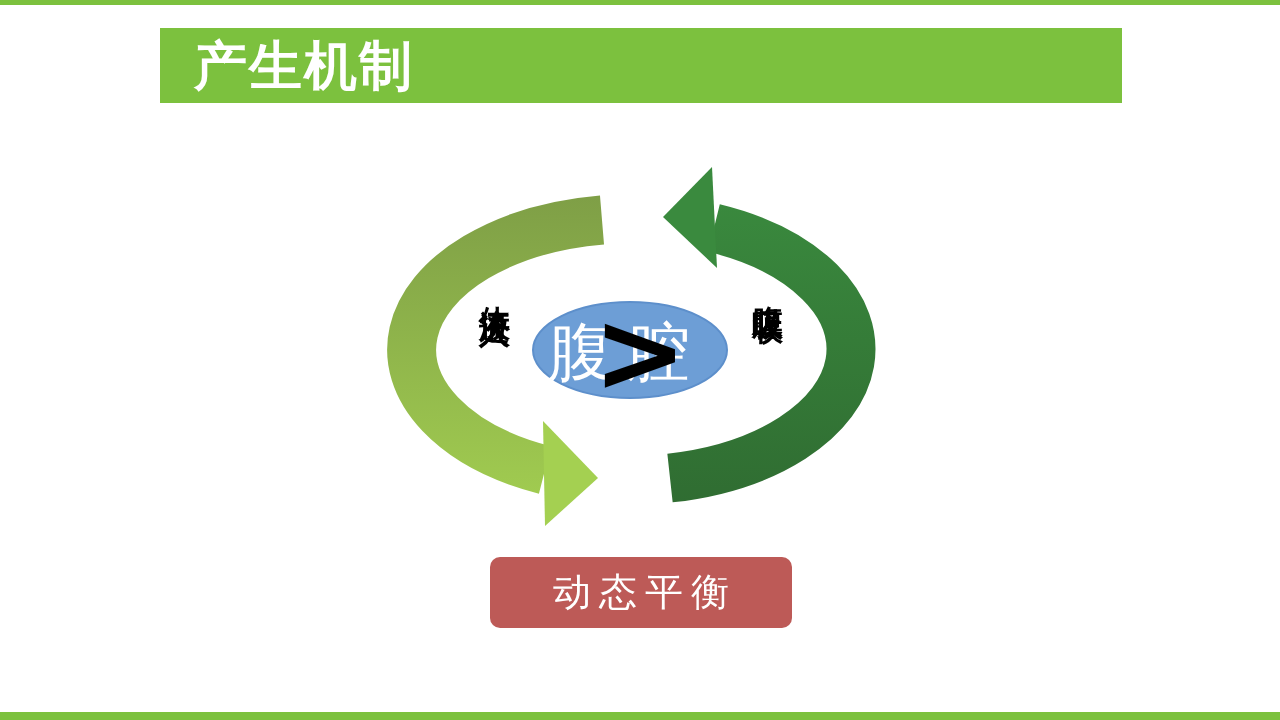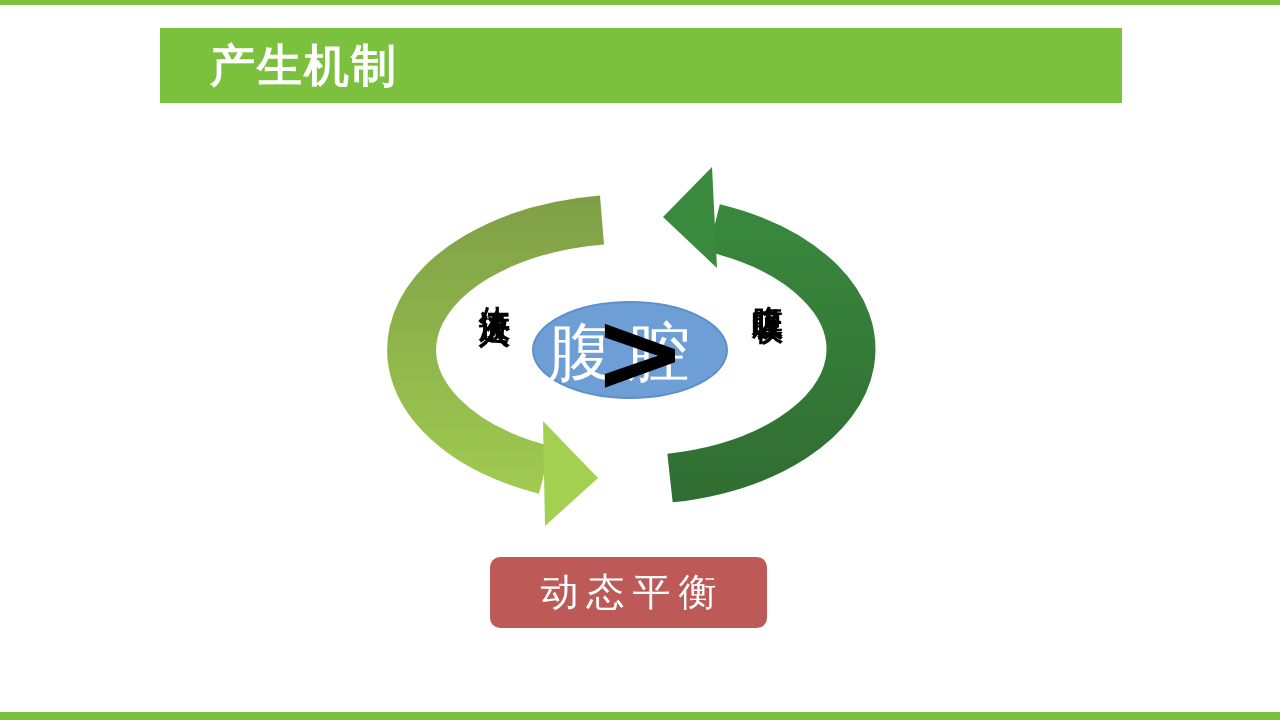--- a/index.html
+++ b/index.html
@@ -10,37 +10,37 @@
   }
   .accent-strip { position:absolute; left:0; width:1280px; background:#7CC13E; }
   .accent-top { top:0; height:5px; }
   .accent-bottom { top:712px; height:8px; }
 
   .title-bar {
     position:absolute; left:160px; top:28px; width:962px; height:75px;
     background:#7CC13E;
   }
   .title-text {
-    color:#ffffff; font-size:45px; font-weight:bold;
-    line-height:75px; padding-left:50px; letter-spacing:2px;
+    color:#ffffff; font-size:53px; font-weight:bold;
+    line-height:75px; padding-left:34px; letter-spacing:2px;
   }
 
   .diagram-svg { position:absolute; left:0; top:0; }
 
   .v-label {
     position:absolute;
     writing-mode:vertical-rl; text-orientation:upright;
     font-weight:900; color:#000; font-size:31px; letter-spacing:3px; line-height:1;
     font-family:"DejaVu Sans","Liberation Sans",sans-serif;
   }
   .v-label-left  { left:479px; top:281px; }
   .v-label-right { left:752px; top:281px; }
 
   .balance-box {
-    position:absolute; left:490px; top:557px; width:277px; height:71px;
+    position:absolute; left:490px; top:557px; width:302px; height:71px;
     background:#BD5A57; border-radius:10px;
     display:flex; align-items:center; justify-content:center;
   }
   .balance-text {
     color:#ffffff; font-size:38px; letter-spacing:8px; padding-left:8px;
     font-family:"Liberation Serif","DejaVu Serif",serif;
   }
 </style>
 </head>
 <body>

